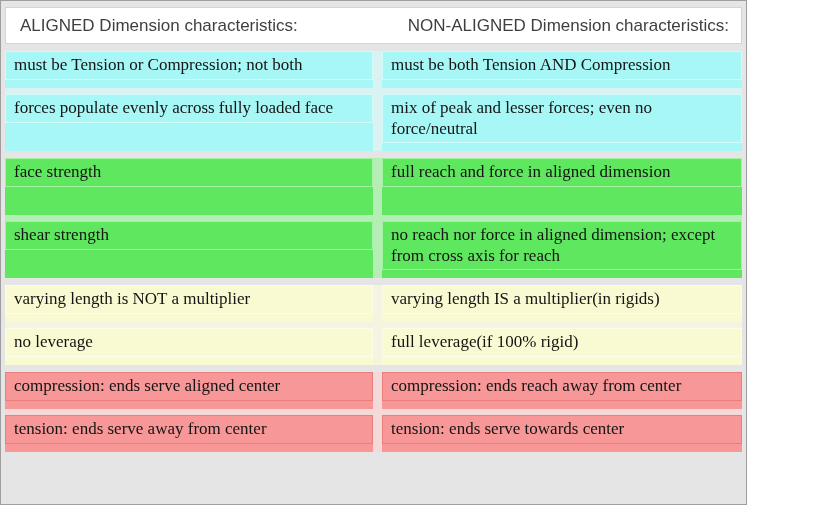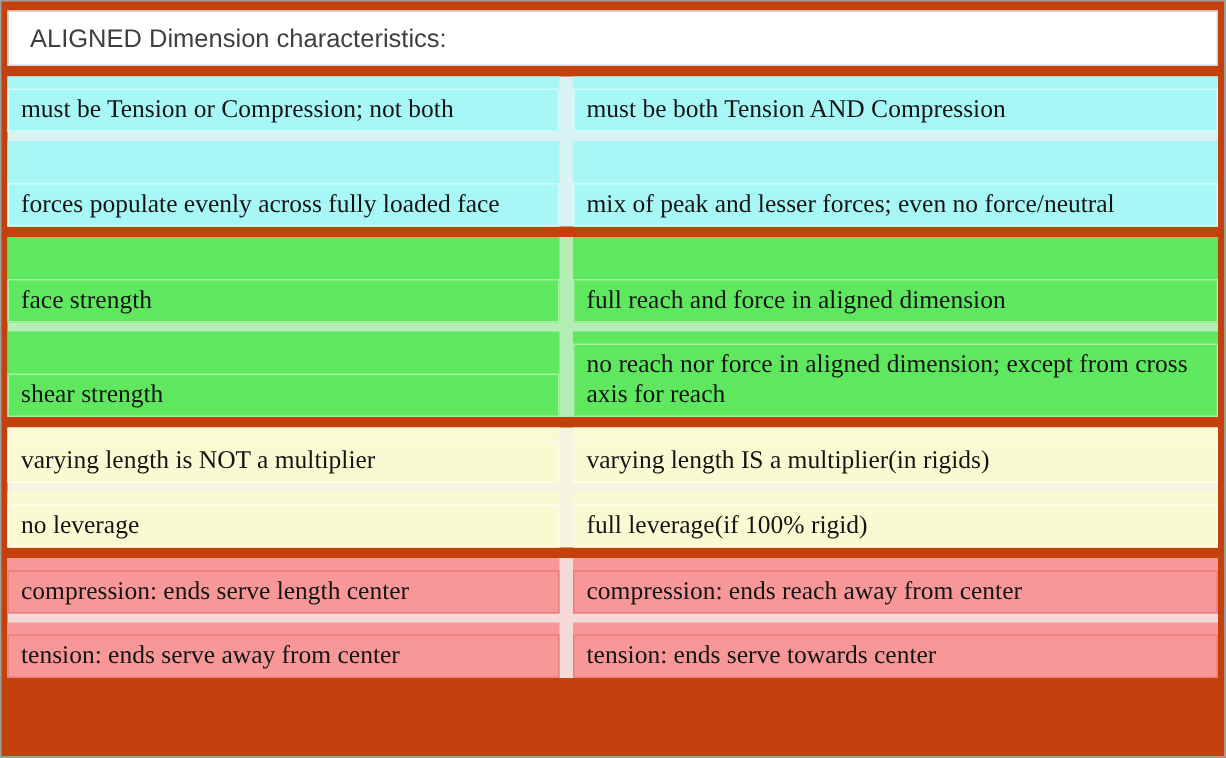--- a/index.html
+++ b/index.html
@@ -1,23 +1,23 @@
 <!DOCTYPE html>
 <html style="--outer_border: #9e9e9e; --white_cell_border: #d4d4d4; --serif_text: #141414; --sans_text: #3f3f3f; --cyan_cell: #a8f7f7; --cyan_border: #d2fcfc; --cyan_tint: #d9f3f3; --green_cell: #5fe85f; --green_border: #a2f2a2; --green_tint: #b4eeb4; --yellow_cell: #fafad2; --yellow_border: #fcfce8; --yellow_tint: #f4f4e0; --pink_cell: #f79797; --pink_border: #e87f7f; --pink_tint: #f5d9d9;"><head>
 <meta charset="utf-8">
 <style>
   html, body { margin: 0; padding: 0; background: #ffffff; }
   body { width: 817px; height: 505px; overflow: hidden; }
 
   .table-frame {
     box-sizing: border-box;
-    width: 817px;
+    width: 747px;
     height: 505px;
     border: 1px solid var(--outer_border);
-    background: #c2410c;
+    background: #e5e5e5;
     padding: 6px 4px;
     display: flex;
     flex-direction: column;
     gap: 7px;
     font-family: "Liberation Serif", serif;
   }
 
   .header-row {
     box-sizing: border-box;
     flex: 0 0 37px;
@@ -41,21 +41,21 @@
   .band.cyan   { background: var(--cyan_tint); }
   .band.green  { background: var(--green_tint); }
   .band.yellow { background: var(--yellow_tint); }
   .band.pink   { background: var(--pink_tint); }
   .band.white  { background: #ffffff; }
 
   .cell {
     box-sizing: border-box;
     min-height: 37px;
     display: flex;
-    align-items: flex-end;
+    align-items: flex-start;
   }
   .cell.tall { min-height: 57px; }
 
   .cell .inner {
     box-sizing: border-box;
     width: 100%;
     border: 1px solid transparent;
     padding: 3px 8px;
     font-size: 17px;
     line-height: 1.22;
@@ -80,20 +80,21 @@
     color: var(--sans_text);
   }
 </style>
 </head>
 <body>
 
 <div class="table-frame">
 
   <div class="header-row">
     <span>ALIGNED Dimension characteristics:</span>
+    <span>NON-ALIGNED Dimension characteristics:</span>
   </div>
 
   <div class="band cyan">
     <div class="cell">
       <div class="inner">must be Tension or Compression; not both</div>
     </div>
     <div class="cell">
       <div class="inner">must be both Tension AND Compression</div>
     </div>
     <div class="cell tall">
@@ -129,21 +130,21 @@
     <div class="cell">
       <div class="inner">no leverage</div>
     </div>
     <div class="cell">
       <div class="inner">full leverage(if 100% rigid)</div>
     </div>
   </div>
 
   <div class="band pink">
     <div class="cell">
-      <div class="inner">compression: ends serve length center</div>
+      <div class="inner">compression: ends serve aligned center</div>
     </div>
     <div class="cell">
       <div class="inner">compression: ends reach away from center</div>
     </div>
     <div class="cell">
       <div class="inner">tension: ends serve away from center</div>
     </div>
     <div class="cell">
       <div class="inner">tension: ends serve towards center</div>
     </div>

